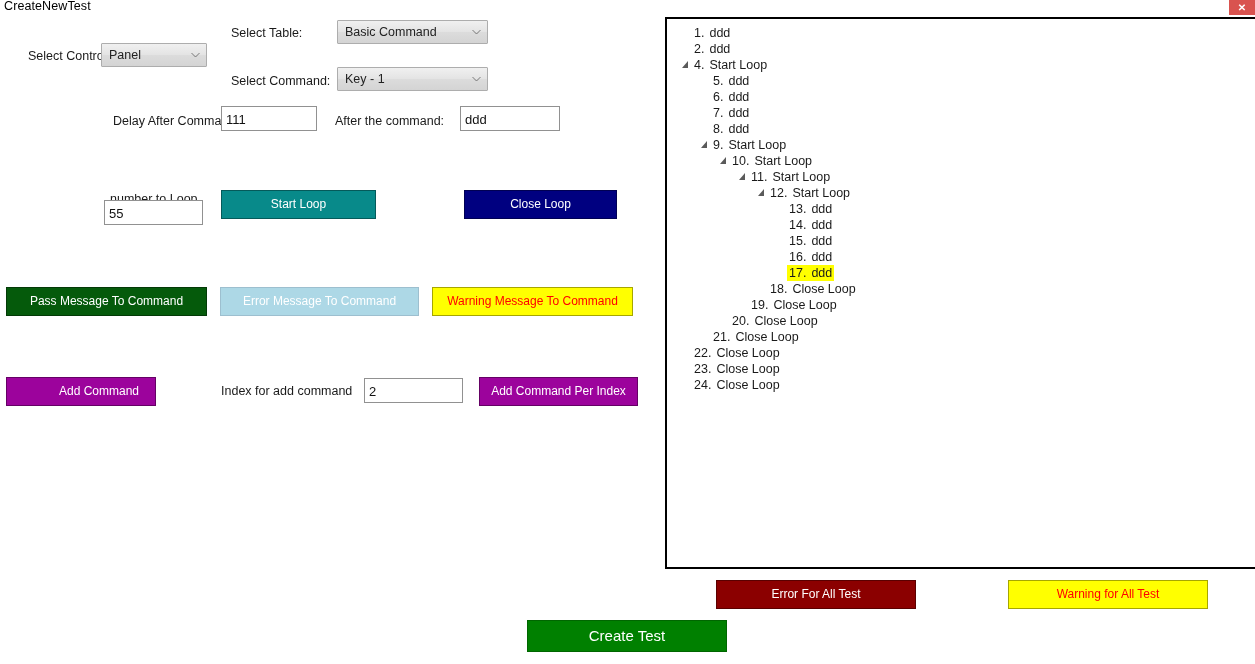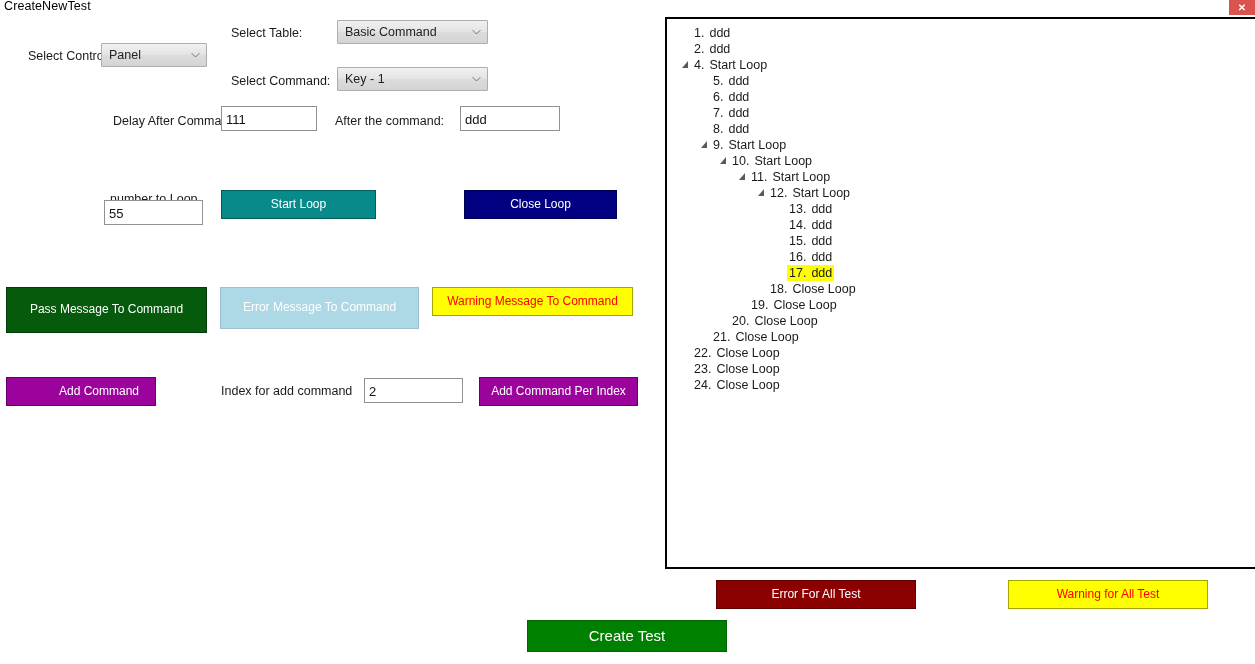--- a/index.html
+++ b/index.html
@@ -209,24 +209,24 @@
 <div class="abs field-label" style="left:110px; top:192px;">number to Loop</div>
 <input class="abs textbox" id="number-to-loop-input" style="left: 104px; top: 200px; width: 99px;" value="55">
 
 <div class="abs flatbtn" id="start-loop-btn" style="left:221px; top:190px; width:155px; height:29px; background:#088a8a; color:#ffffff;">
   <span>Start Loop</span>
 </div>
 <div class="abs flatbtn" id="close-loop-btn" style="left:464px; top:190px; width:153px; height:29px; background:#000080; color:#ffffff;">
   <span>Close Loop</span>
 </div>
 
-<div class="abs flatbtn" id="pass-message-btn" style="left:6px; top:287px; width:201px; height:46px; background:#055a0b; color:#ffffff;">
+<div class="abs flatbtn" id="pass-message-btn" style="left:6px; top:287px; width:201px; height:29px; background:#055a0b; color:#ffffff;">
   <span>Pass Message To Command</span>
 </div>
-<div class="abs flatbtn btn-disabled" id="error-message-btn" style="left:220px; top:287px; width:199px; height:42px; background:#add8e6; color:#ffffff; border-color:#9dbfcf;">
+<div class="abs flatbtn btn-disabled" id="error-message-btn" style="left:220px; top:287px; width:199px; height:29px; background:#add8e6; color:#ffffff; border-color:#9dbfcf;">
   <span>Error Message To Command</span>
 </div>
 <div class="abs flatbtn" id="warning-message-btn" style="left:432px; top:287px; width:201px; height:29px; background:#ffff00; color:#ff0000;">
   <span>Warning Message To Command</span>
 </div>
 
 <div class="abs flatbtn" id="add-command-btn" style="left:6px; top:377px; width:150px; height:29px; background:#9c039c; color:#ffffff;padding-left:40px;">
   <span>Add Command</span>
 </div>
 <div class="abs field-label" style="left:221px; top:384px;">Index for add command</div>

